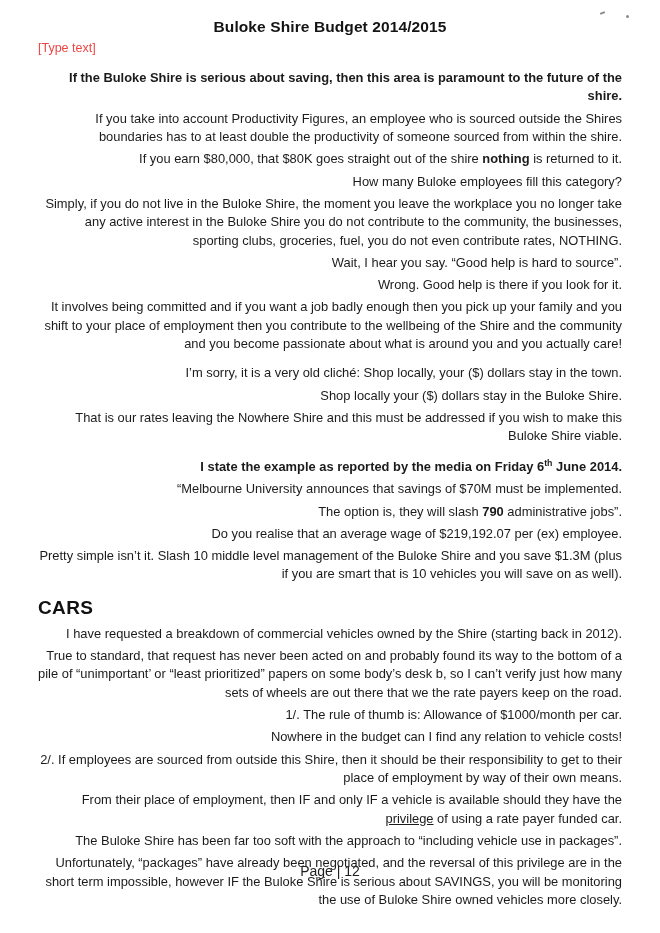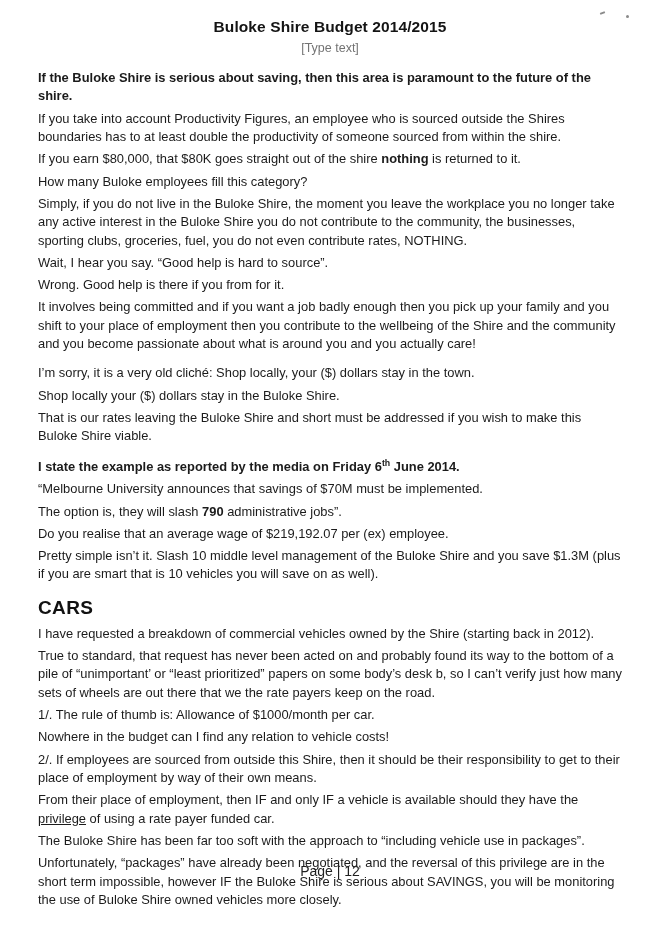--- a/index.html
+++ b/index.html
@@ -38,30 +38,30 @@
   .mark-b { left: 26px; top: 7px; width: 3px; height: 3px; border-radius: 50%; background: #6e6e6e; }
   .doc-title {
     text-align: center;
     font-weight: bold;
     font-size: 15.5px;
     letter-spacing: 0.1px;
     margin: 0 0 5px 0;
     color: #141414;
   }
   .doc-subtitle {
-    text-align: center;
     font-size: 12.5px;
     margin: 0 0 14px 0;
-    color: #737373;
+    color: #ef4444;
   }
   p.line {
     margin: 3px 0 4px 0;
     font-size: 12.9px;
     line-height: 1.42;
     color: #1b1b1b;
+    text-align: right;
   }
   p.bold {
     font-weight: bold;
   }
   p.gap {
     margin-top: 11px;
   }
   .sec-head {
     font-weight: bold;
     font-size: 19px;
@@ -99,25 +99,25 @@
 
   <h1 class="doc-title">Buloke Shire Budget 2014/2015</h1>
   <div class="doc-subtitle">[Type text]</div>
 
   <p class="line bold">If the Buloke Shire is serious about saving, then this area is paramount to the future of the shire.</p>
   <p class="line">If you take into account Productivity Figures, an employee who is sourced outside the Shires boundaries has to at least double the productivity of someone sourced from within the shire.</p>
   <p class="line"><span> If you earn $80,000, that $80K goes straight out of the shire </span><span class="b">nothing</span><span> is returned to it.</span></p>
   <p class="line">How many Buloke employees fill this category?</p>
   <p class="line">Simply, if you do not live in the Buloke Shire, the moment you leave the workplace you no longer take any active interest in the Buloke  Shire you do not contribute to the community, the businesses, sporting clubs, groceries, fuel, you do not even contribute rates,  NOTHING.</p>
   <p class="line">Wait, I hear you say. “Good help is hard to source”.</p>
-  <p class="line">Wrong. Good help is there if you from for it.</p>
+  <p class="line">Wrong. Good help is there if you look for it.</p>
   <p class="line">It involves being committed and if you want a job badly enough then you pick up your family and you shift to your place of employment then you contribute to the wellbeing of the Shire and the community and you become passionate about what is around you and you actually care!</p>
   <p class="line gap">I’m sorry, it is a very old cliché: Shop locally, your ($) dollars stay in the town.</p>
   <p class="line">Shop locally your ($) dollars stay in the Buloke Shire.</p>
-  <p class="line">That is our rates leaving the Buloke Shire and short must be addressed if you wish to make this Buloke Shire viable.</p>
+  <p class="line">That is our rates leaving the Nowhere Shire and this must be addressed if you wish to make this Buloke Shire viable.</p>
   <p class="line bold gap"><span>I state the example as reported by the media on Friday 6</span><sup>th</sup><span> June 2014.</span></p>
   <p class="line">“Melbourne University announces that savings of $70M must be implemented.</p>
   <p class="line"><span>The option is, they will slash </span><span class="b">790</span><span> administrative jobs”.</span></p>
   <p class="line">Do you realise that an average wage of $219,192.07 per (ex) employee.</p>
   <p class="line">Pretty simple isn’t it. Slash 10 middle level management of the Buloke Shire and you save $1.3M (plus if you are smart that is 10 vehicles you will save on as well).</p>
 
   <h2 class="sec-head">CARS</h2>
 
   <p class="line">I have requested a breakdown of commercial vehicles owned by the Shire (starting back in 2012).</p>
   <p class="line">True to standard, that request has never been acted on and probably found its way to the bottom of a pile of “unimportant’ or “least prioritized” papers on some body’s desk b, so I can’t verify just how many sets of wheels are out there that we the rate payers keep on the road.</p>

